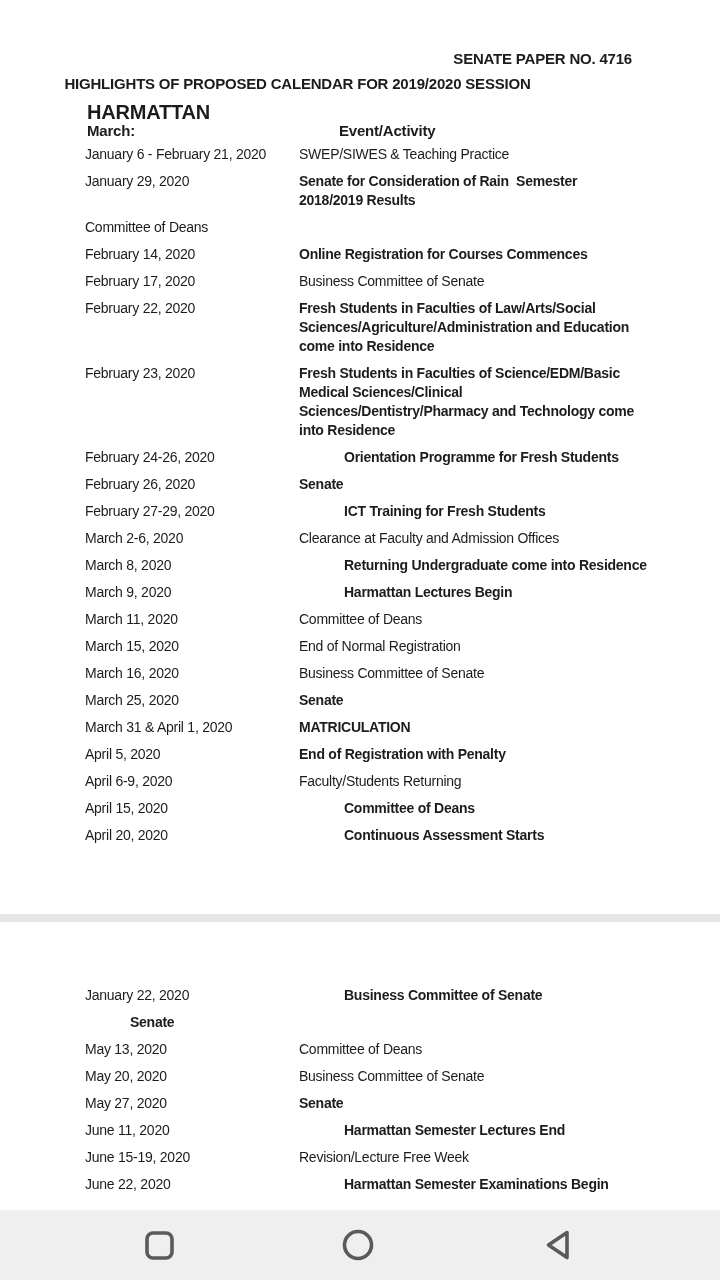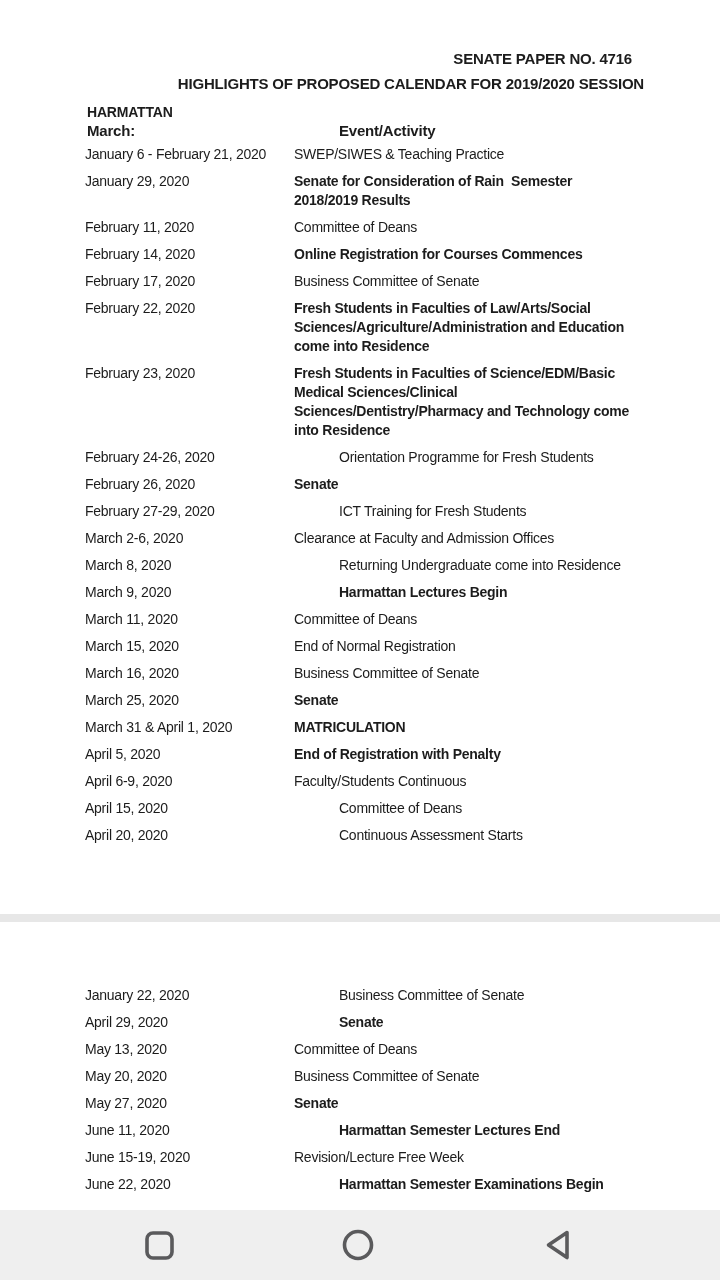--- a/index.html
+++ b/index.html
@@ -18,37 +18,37 @@
     position:relative;
   }
   .screen{position:absolute;inset:0;background:#7dd3fc;}
   .doc-area{position:absolute;left:0;top:0;width:720px;height:1210px;background:#fff;}
 
   .paper-no{
     position:absolute;top:49px;right:88px;
     font-size:15px;font-weight:bold;letter-spacing:-0.2px;line-height:19px;
   }
   .doc-title{
-    position:absolute;top:74px;left:0;width:644px;text-align:right;
+    position:absolute;top:74px;left:0;width:595px;text-align:center;
     font-size:15px;font-weight:bold;letter-spacing:-0.2px;line-height:19px;
   }
   .section-title{
     position:absolute;top:103px;left:87px;
-    font-size:14px;font-weight:bold;letter-spacing:-0.2px;line-height:19px;
+    font-size:20px;font-weight:bold;letter-spacing:-0.2px;line-height:19px;
   }
   .col-heads{position:absolute;top:121px;left:87px;width:580px;font-size:15px;font-weight:bold;letter-spacing:-0.2px;line-height:19px;}
   .col-heads .col-event{position:absolute;left:252px;top:0;}
 
   .rows{position:absolute;left:85px;width:610px;font-size:14px;letter-spacing:-0.25px;line-height:19px;}
   .rows-page1{top:145px;}
   .rows-page2{top:986px;}
-  .row{display:flex;margin-bottom:8px;}
+  .row{display:flex;margin-bottom:8px;justify-content:space-between;}
   .row .date{width:209px;flex:0 0 209px;white-space:nowrap;}
   .row .event{width:396px;white-space:pre-wrap;}
-  .row.indent .event{padding-left:45px;}
+  .row.indent .event{padding-left:45px;font-weight:bold;}
   .row.bold .event{font-weight:bold;}
 
   .page-divider{
     position:absolute;left:0;top:914px;width:720px;height:8px;
     background:var(--divider);
   }
 
   .navbar{
     position:absolute;left:0;top:1210px;width:720px;height:70px;
     background:var(--navbar-bg);
@@ -83,21 +83,20 @@
         <div class="row">
           <div class="date">January 6 - February 21, 2020</div>
           <div class="event">SWEP/SIWES &amp; Teaching Practice</div>
         </div>
         <div class="row bold">
           <div class="date">January 29, 2020</div>
           <div class="event">Senate for Consideration of Rain  Semester
 2018/2019 Results</div>
         </div>
         <div class="row">
-          <div class="date">February 11, 2020</div>
           <div class="event">Committee of Deans</div>
         </div>
         <div class="row bold">
           <div class="date">February 14, 2020</div>
           <div class="event">Online Registration for Courses Commences</div>
         </div>
         <div class="row">
           <div class="date">February 17, 2020</div>
           <div class="event">Business Committee of Senate</div>
         </div>
@@ -157,41 +156,40 @@
         <div class="row bold">
           <div class="date">March 31 &amp; April 1, 2020</div>
           <div class="event">MATRICULATION</div>
         </div>
         <div class="row bold">
           <div class="date">April 5, 2020</div>
           <div class="event">End of Registration with Penalty</div>
         </div>
         <div class="row">
           <div class="date">April 6-9, 2020</div>
-          <div class="event">Faculty/Students Continuous</div>
+          <div class="event">Faculty/Students Returning</div>
         </div>
         <div class="row indent">
           <div class="date">April 15, 2020</div>
           <div class="event">Committee of Deans</div>
         </div>
         <div class="row indent">
           <div class="date">April 20, 2020</div>
           <div class="event">Continuous Assessment Starts</div>
         </div>
       </div>
 
     <div class="page-divider"></div>
 
     <div class="rows rows-page2">
         <div class="row indent">
           <div class="date">January 22, 2020</div>
           <div class="event">Business Committee of Senate</div>
         </div>
         <div class="row indent bold">
-          <div class="date">April 29, 2020</div>
           <div class="event">Senate</div>
         </div>
         <div class="row">
           <div class="date">May 13, 2020</div>
           <div class="event">Committee of Deans</div>
         </div>
         <div class="row">
           <div class="date">May 20, 2020</div>
           <div class="event">Business Committee of Senate</div>
         </div>

